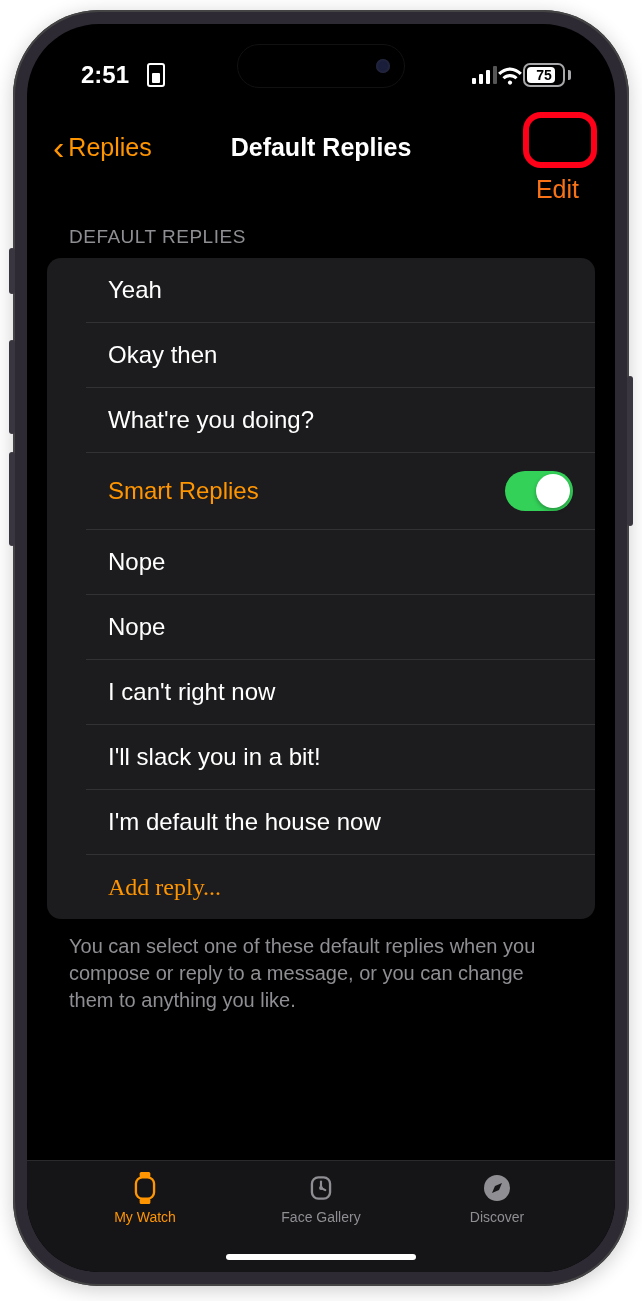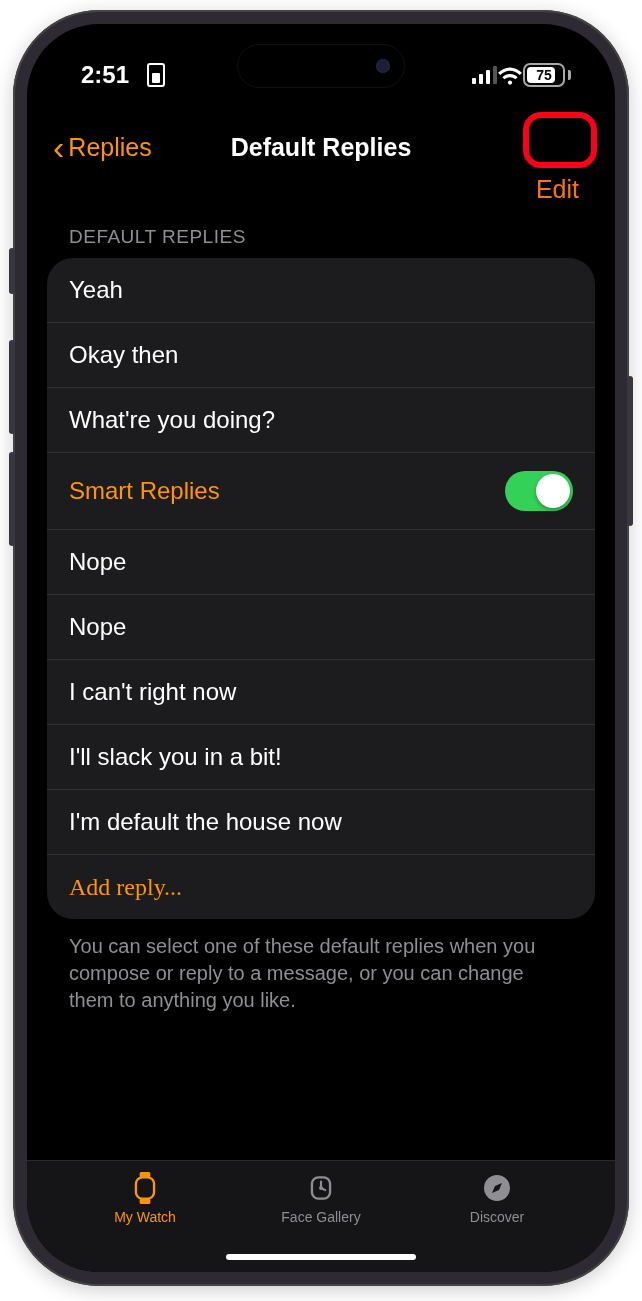--- a/index.html
+++ b/index.html
@@ -105,22 +105,23 @@
     overflow:hidden;
     padding:0 20px;
   }
   .section-header {
     color:#8e8e93; font-size:19px; letter-spacing:0.5px;
     text-transform:uppercase;
     padding:18px 22px 10px;
   }
   .list {
     background:#1c1c1e;
-    border-radius:26px;
+    border-radius:14px;
     overflow:hidden;
+    padding-left:39px;
   }
   .row {
     display:flex; align-items:center; justify-content:space-between;
     padding:18px 22px;
     color:#fff; font-size:24px;
     border-bottom:1px solid #323234;
     min-height:64px;
   }
   .row:last-child { border-bottom:none;font-family:Liberation Serif, serif; }
   .row.accent { color:#ff9500; }

